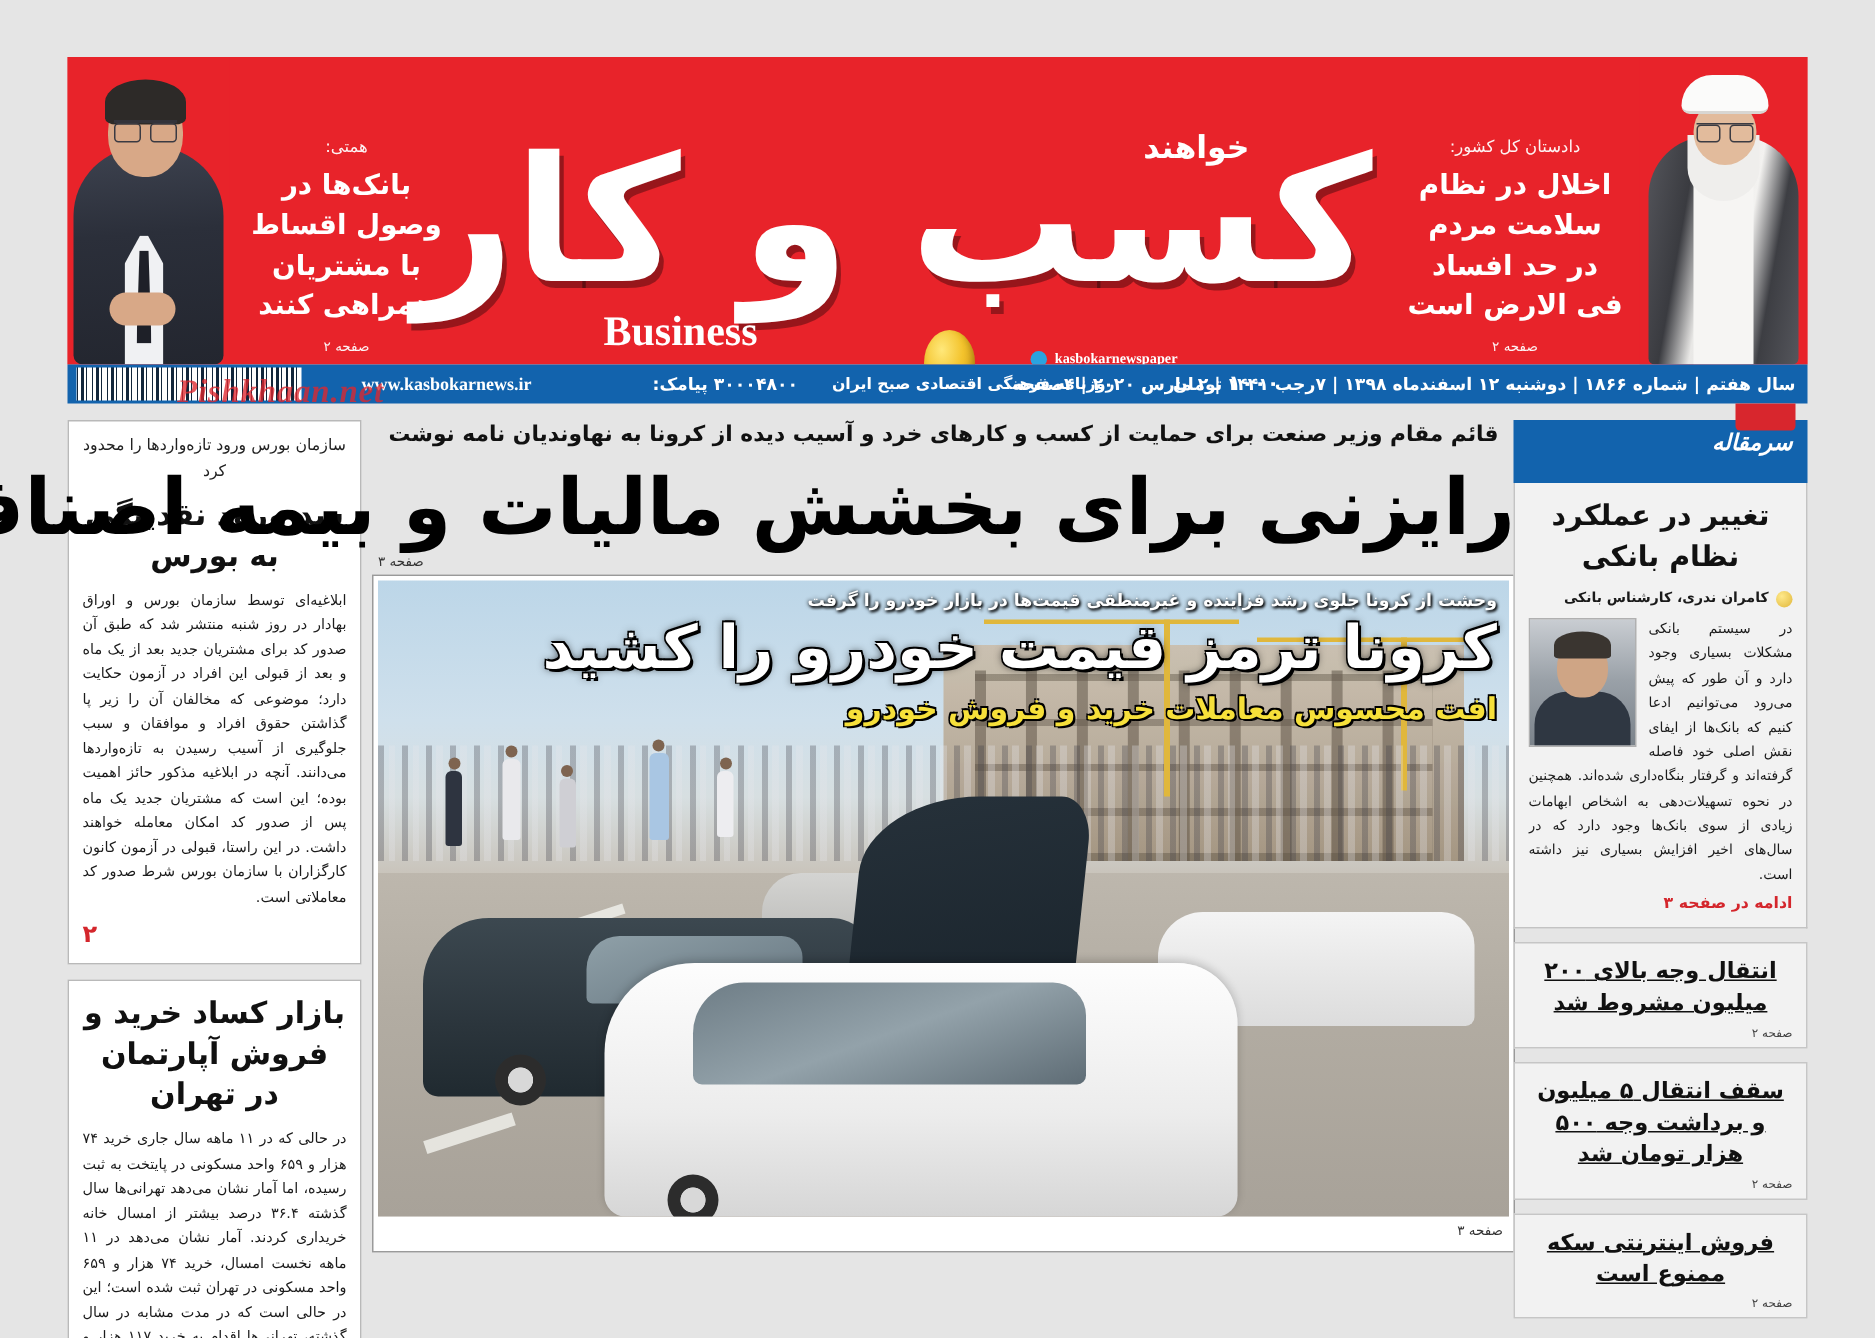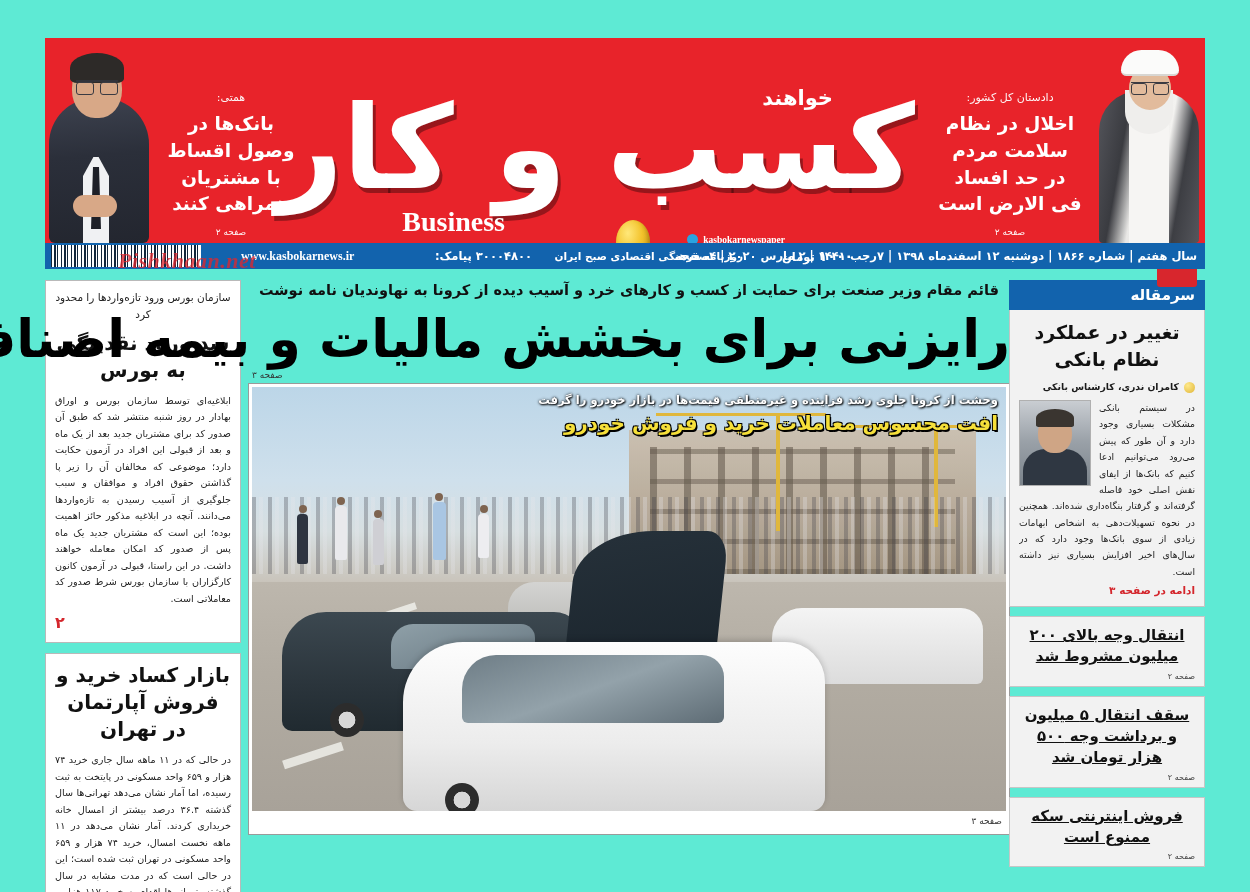--- a/index.html
+++ b/index.html
@@ -10,21 +10,21 @@
     height: 892px;
     overflow: hidden;
     background: #ffffff;
     font-family: "DejaVu Sans", "Liberation Sans", sans-serif;
   }
 
   .page {
     position: relative;
     width: 1250px;
     height: 892px;
-    background: #5eead4;
+    background: #e5e5e5;
   }
 
   
   .masthead {
     position: absolute;
     left: 45px;
     top: 38px;
     width: 1160px;
     height: 205px;
     background: #e8232a;
@@ -645,27 +645,28 @@
   .col-right {
     position: absolute;
     right: 0;
     top: 0;
     width: 196px;
     height: 604px;
   }
   .edit-head {
     position: relative;
     background: #1263ad;
-    height: 30px;
+    height: 42px;
     line-height: 30px;
     color: #ffffff;
     font-size: 15px;
     font-weight: bold;
     text-align: right;
     padding-right: 10px;
+    font-style: italic;
   }
   .edit-head .redtab {
     position: absolute;
     right: 8px;
     top: -11px;
     width: 40px;
     height: 18px;
     background: #d8262d;
     border-radius: 0 0 3px 3px;
   }
@@ -906,20 +907,21 @@
               <span class="wheel" style="left:16%"></span>
               <span class="wheel" style="left:70%"></span>
             </div>
           <div class="car door-open"></div>
           <div class="car white-front">
               <span class="wheel" style="left:10%"></span>
             </div>
 
           <div class="ph-overlay">
             <div class="ph-kicker">وحشت از کرونا جلوی رشد فزاینده و غیرمنطقی قیمت‌ها در بازار خودرو را گرفت</div>
+            <div class="ph-head">کرونا ترمز قیمت خودرو را کشید</div>
             <div class="ph-sub">افت محسوس معاملات خرید و فروش خودرو</div>
           </div>
         </div>
         <div class="photo-pg">صفحه ۳</div>
       </div>
 
     </div>
 
     <div class="col-right">
 

